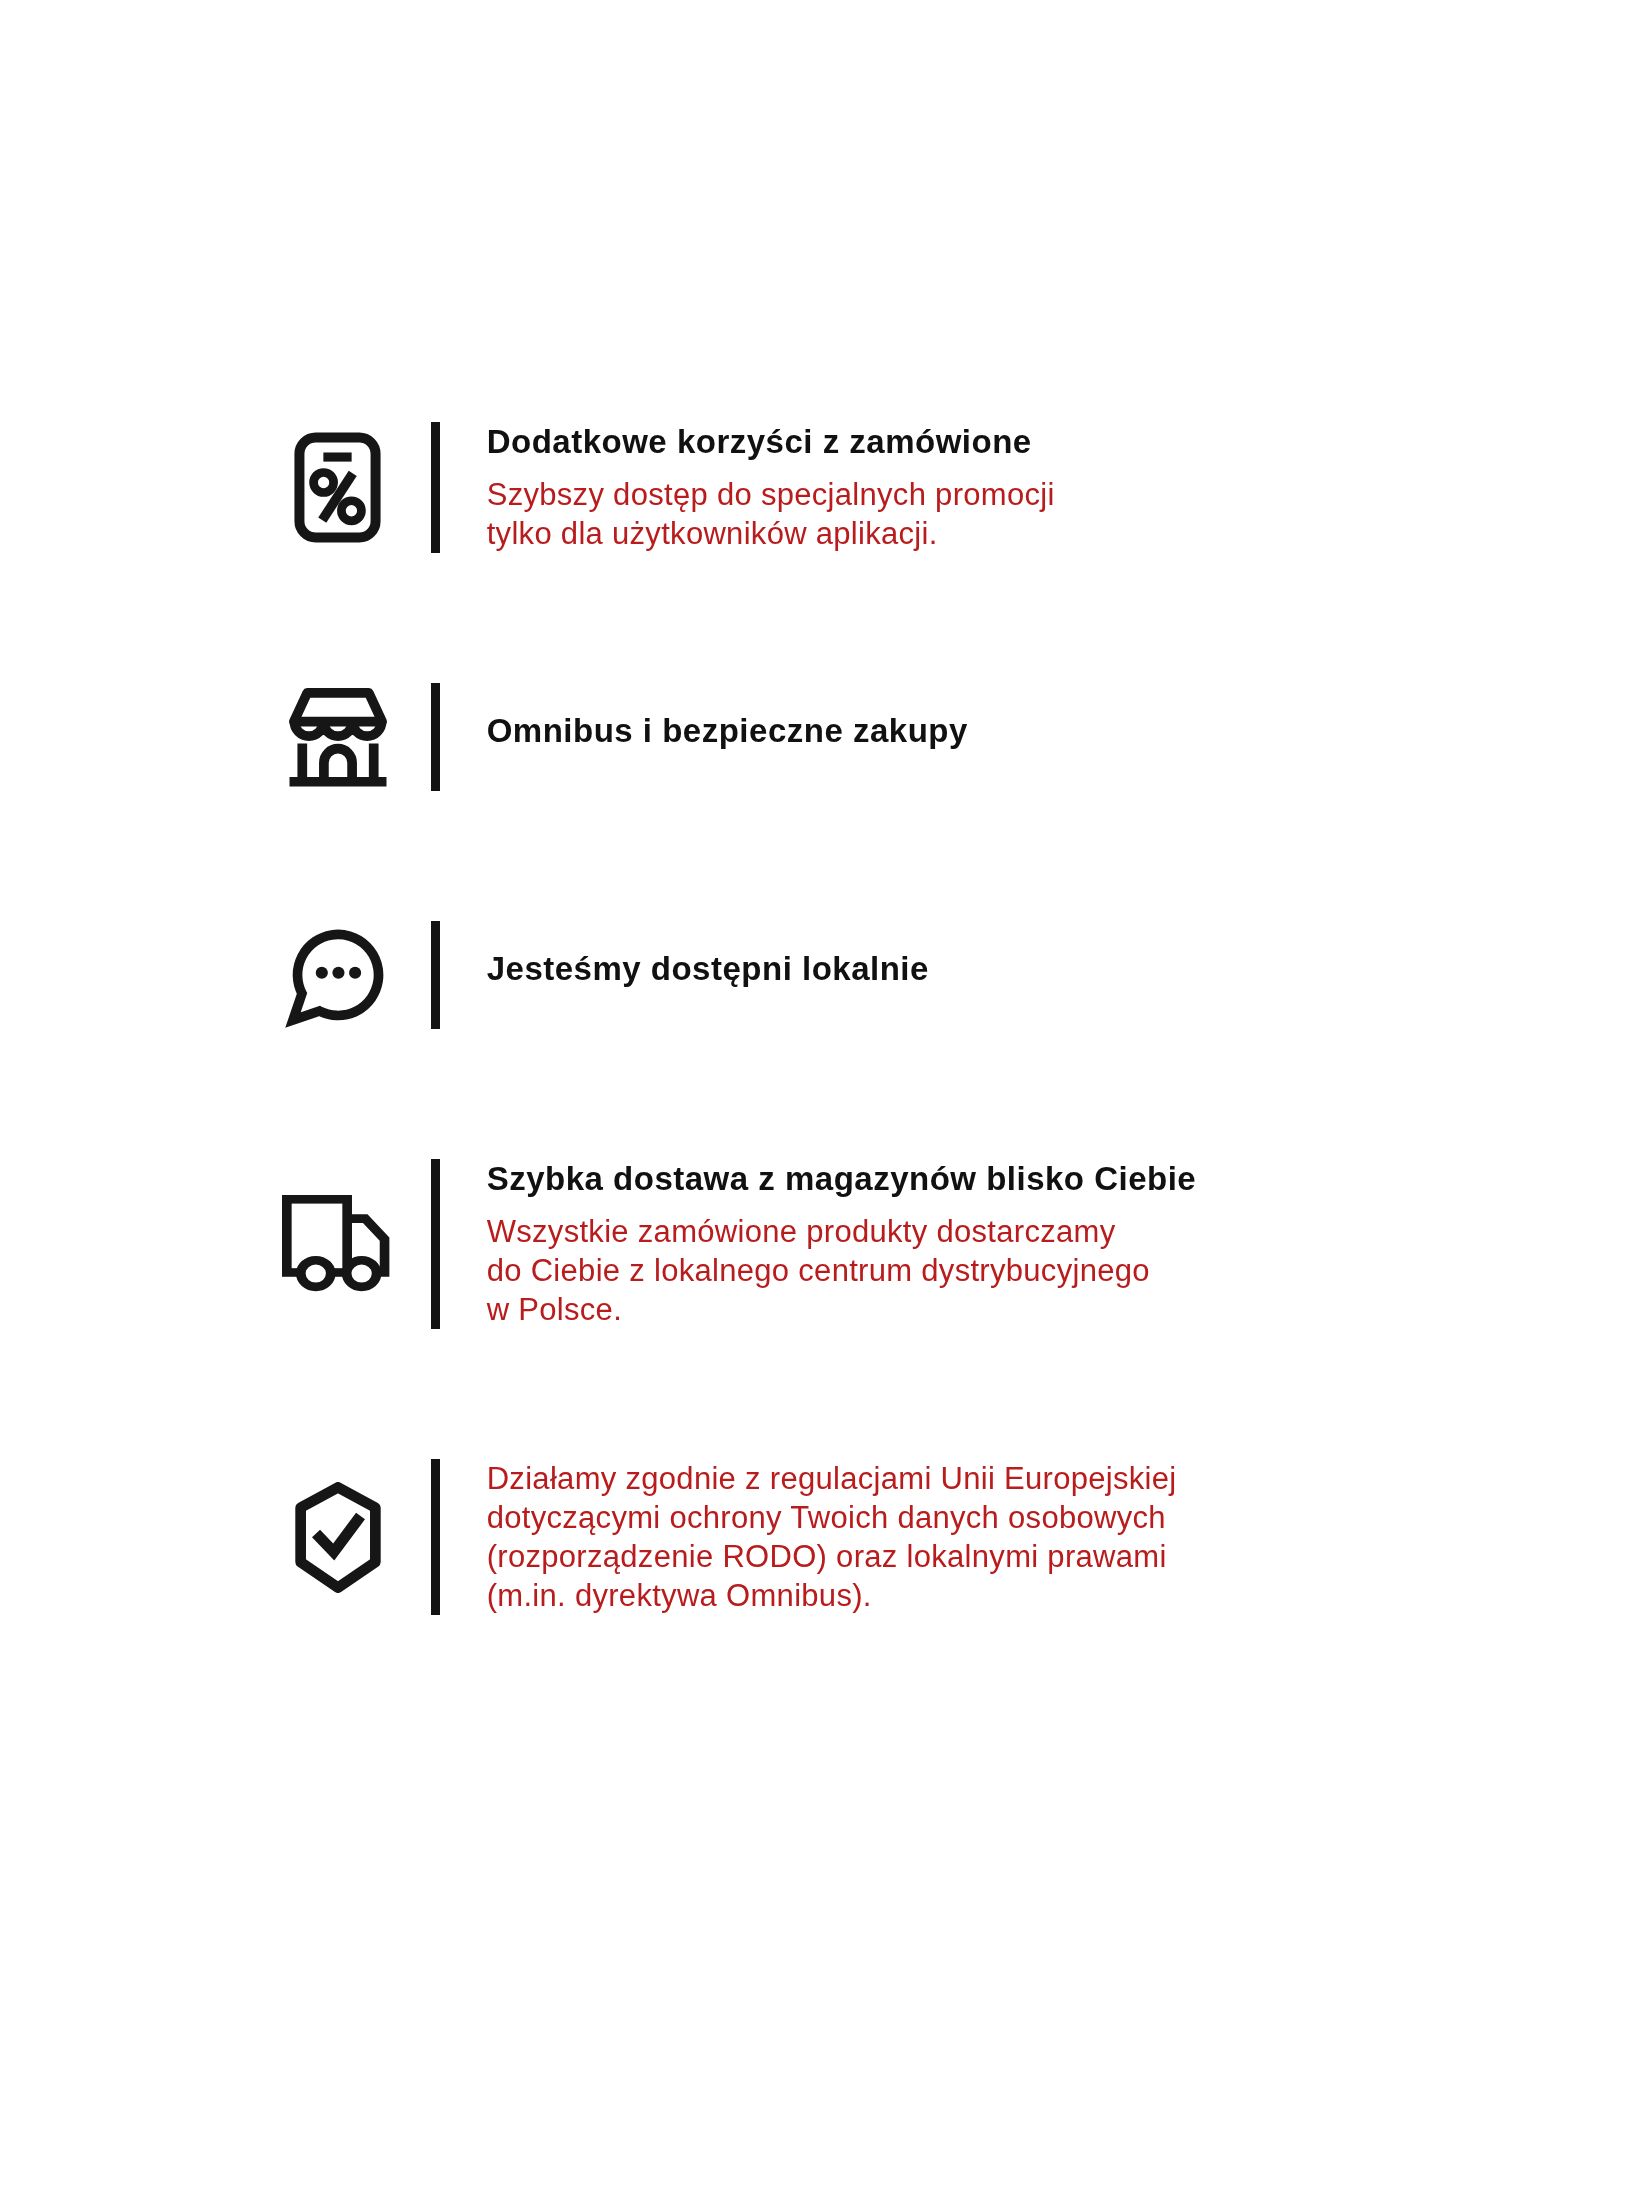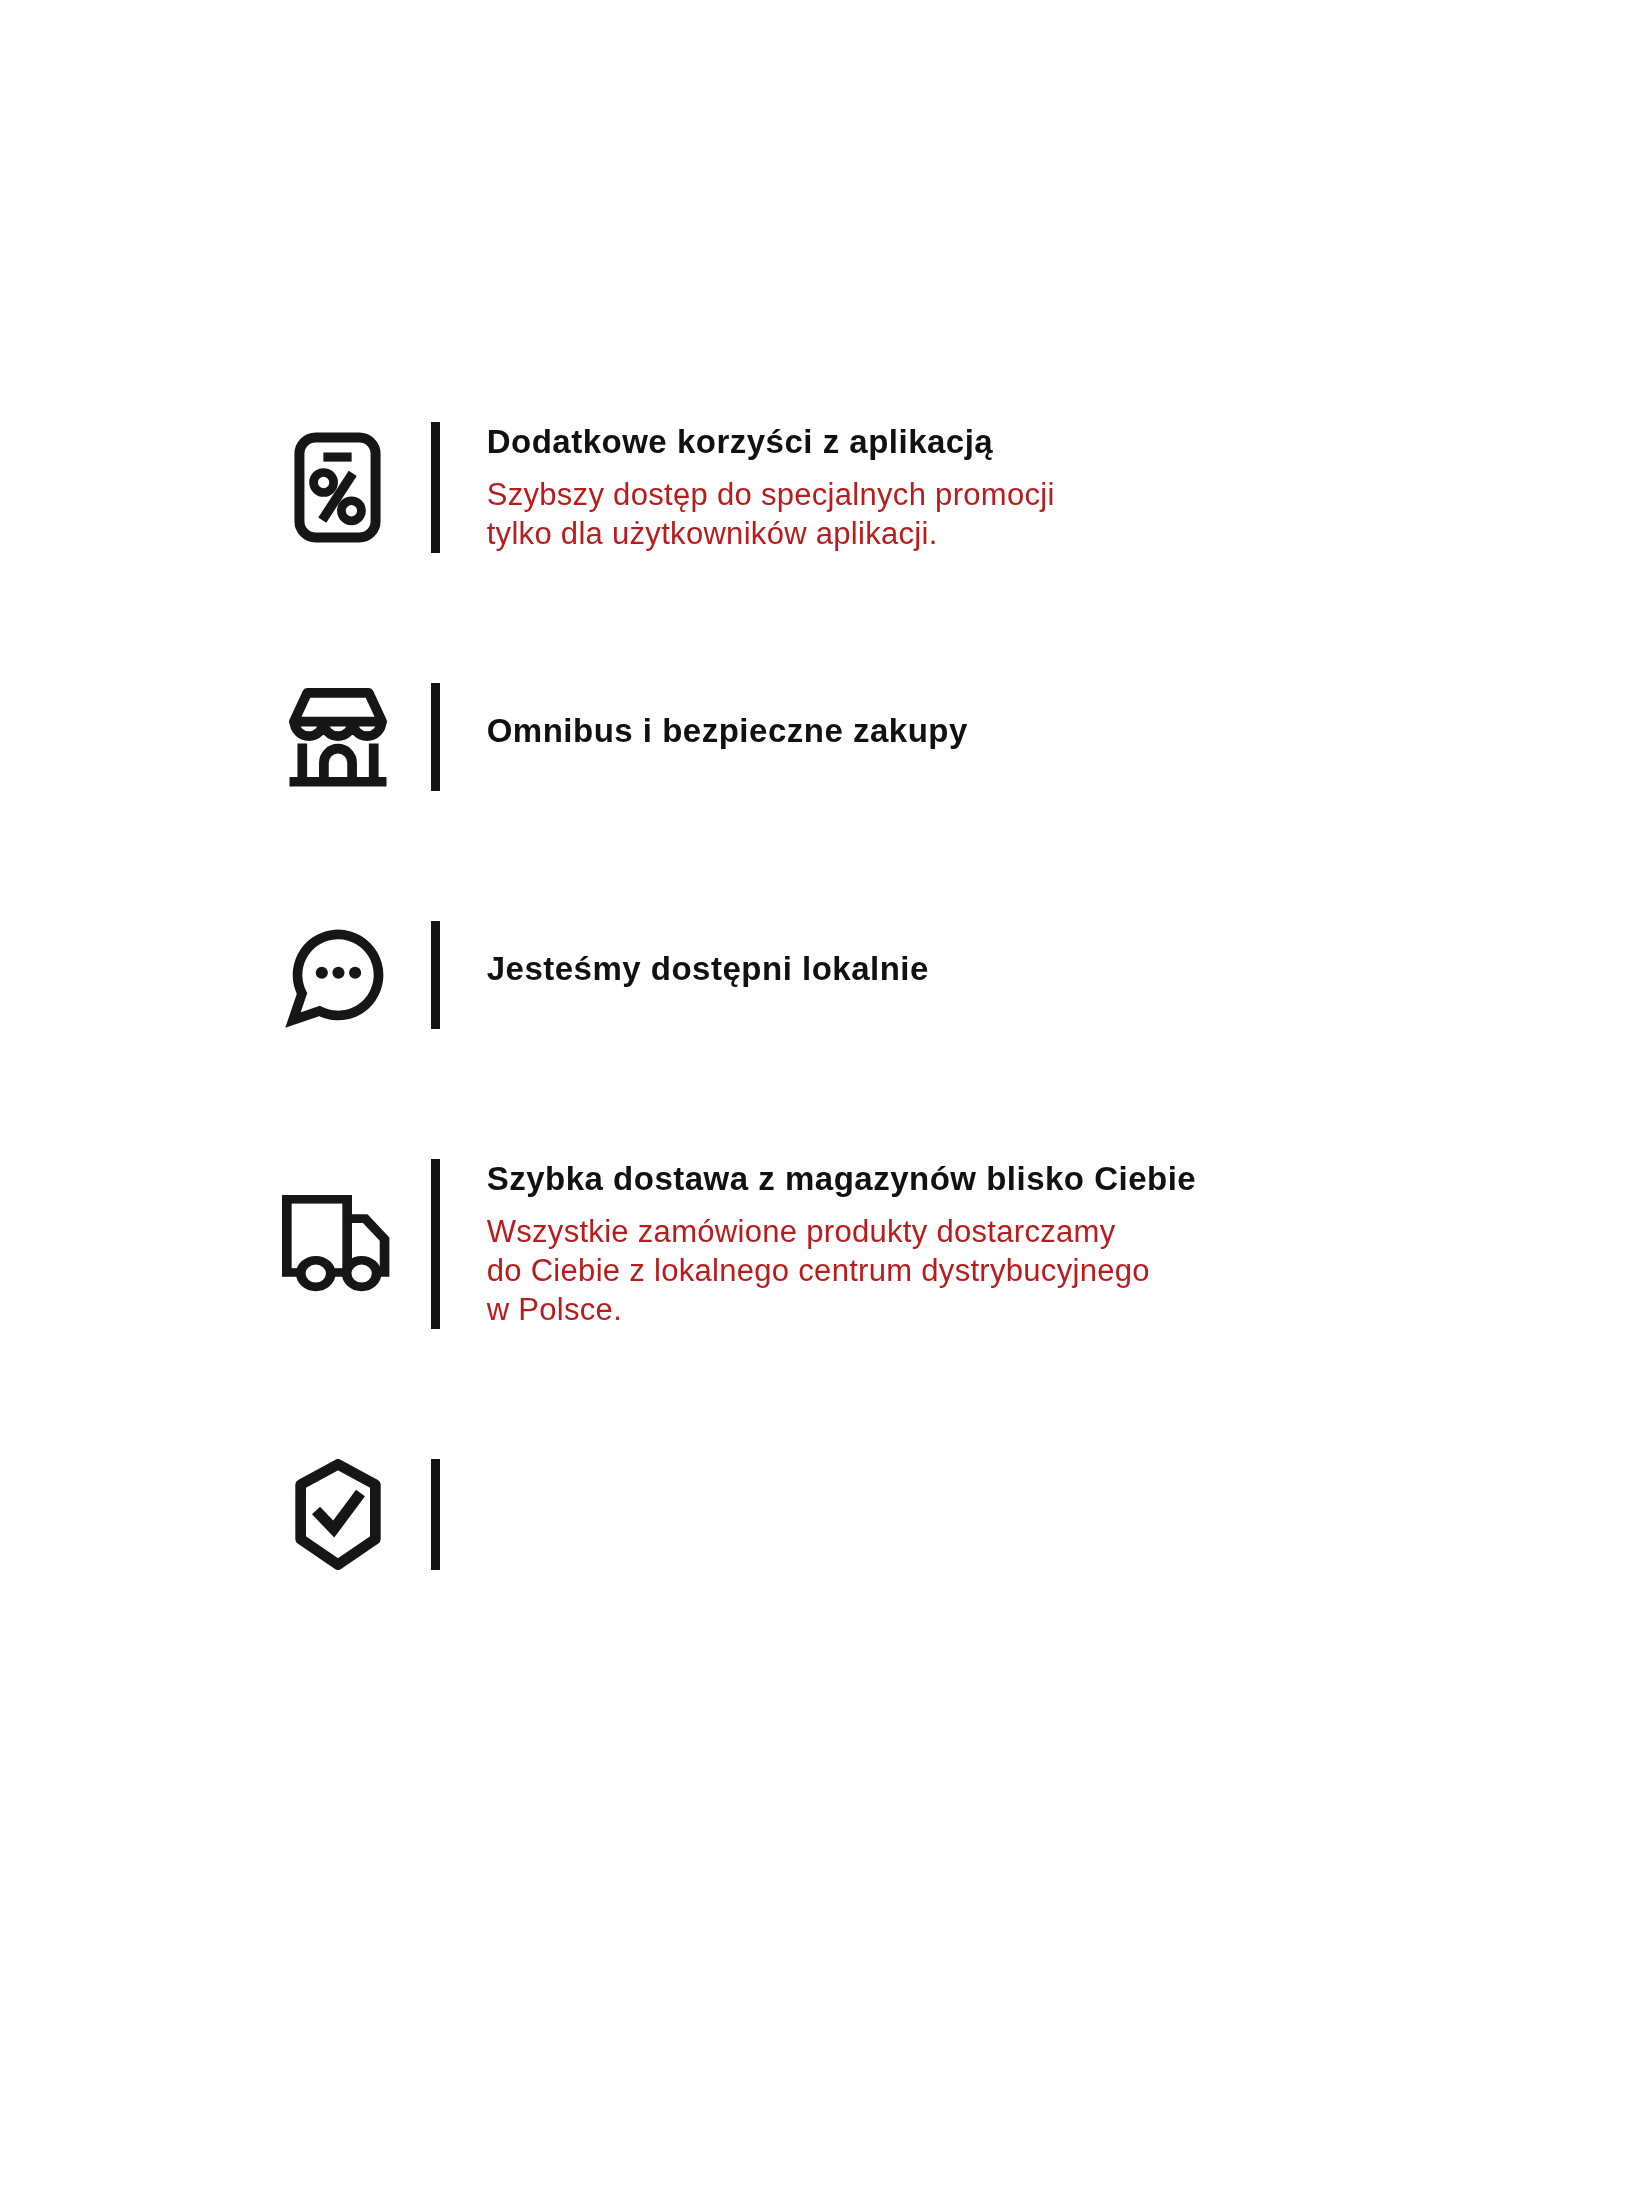--- a/index.html
+++ b/index.html
@@ -70,21 +70,21 @@
       <svg width="87" height="111" viewBox="0 0 40 51" fill="none" stroke-width="4.6">
         <rect x="2.5" y="2.5" width="35" height="46" rx="7.5"></rect>
         <line x1="13.5" y1="11.5" x2="26.5" y2="11.5" stroke-width="4.2"></line>
         <line x1="27" y1="19" x2="13" y2="40.5" stroke-width="4.4"></line>
         <circle cx="13.6" cy="23.2" r="4.6" stroke-width="4"></circle>
         <circle cx="26.4" cy="36.2" r="4.6" stroke-width="4"></circle>
       </svg>
     </div>
     <div class="divider"></div>
     <div class="text-cell">
-      <h3 class="feature-title">Dodatkowe korzyści z aplikacją</h3>
+      <h3 class="feature-title">Dodatkowe korzyści z zamówione</h3>
       <div class="feature-body">Szybszy dostęp do specjalnych promocji
 tylko dla użytkowników aplikacji.</div>
     </div>
   </div>
 
   <div class="feature-row">
     <div class="icon-cell">
       <svg width="106" height="108" viewBox="0 0 48 49" fill="none" stroke-width="4.4">
         <path d="M10 4.5 H38 L44 17.5 H4 Z" stroke-linejoin="round"></path>
         <path d="M4.2 17.5 a6.6 6.6 0 0 0 13.2 0 M17.4 17.5 a6.6 6.6 0 0 0 13.2 0 M30.6 17.5 a6.6 6.6 0 0 0 13.2 0"></path>
@@ -134,17 +134,21 @@
 
   <div class="feature-row">
     <div class="icon-cell">
       <svg width="94" height="111" viewBox="0 0 44 52" fill="none" stroke-width="5">
         <path d="M22 2.5 L39.5 12 V37.5 L22 49.5 L4.5 37.5 V12 Z" stroke-linejoin="round"></path>
         <path d="M13.5 26 L20 32.8 L31 18" stroke-linecap="square" stroke-width="5.2"></path>
       </svg>
     </div>
     <div class="divider"></div>
     <div class="text-cell">
+      <div class="feature-body">Działamy zgodnie z regulacjami Unii Europejskiej
+dotyczącymi ochrony Twoich danych osobowych
+(rozporządzenie RODO) oraz lokalnymi prawami
+(m.in. dyrektywa Omnibus).</div>
     </div>
   </div>
 
 </div>
 
 
 </body></html>

